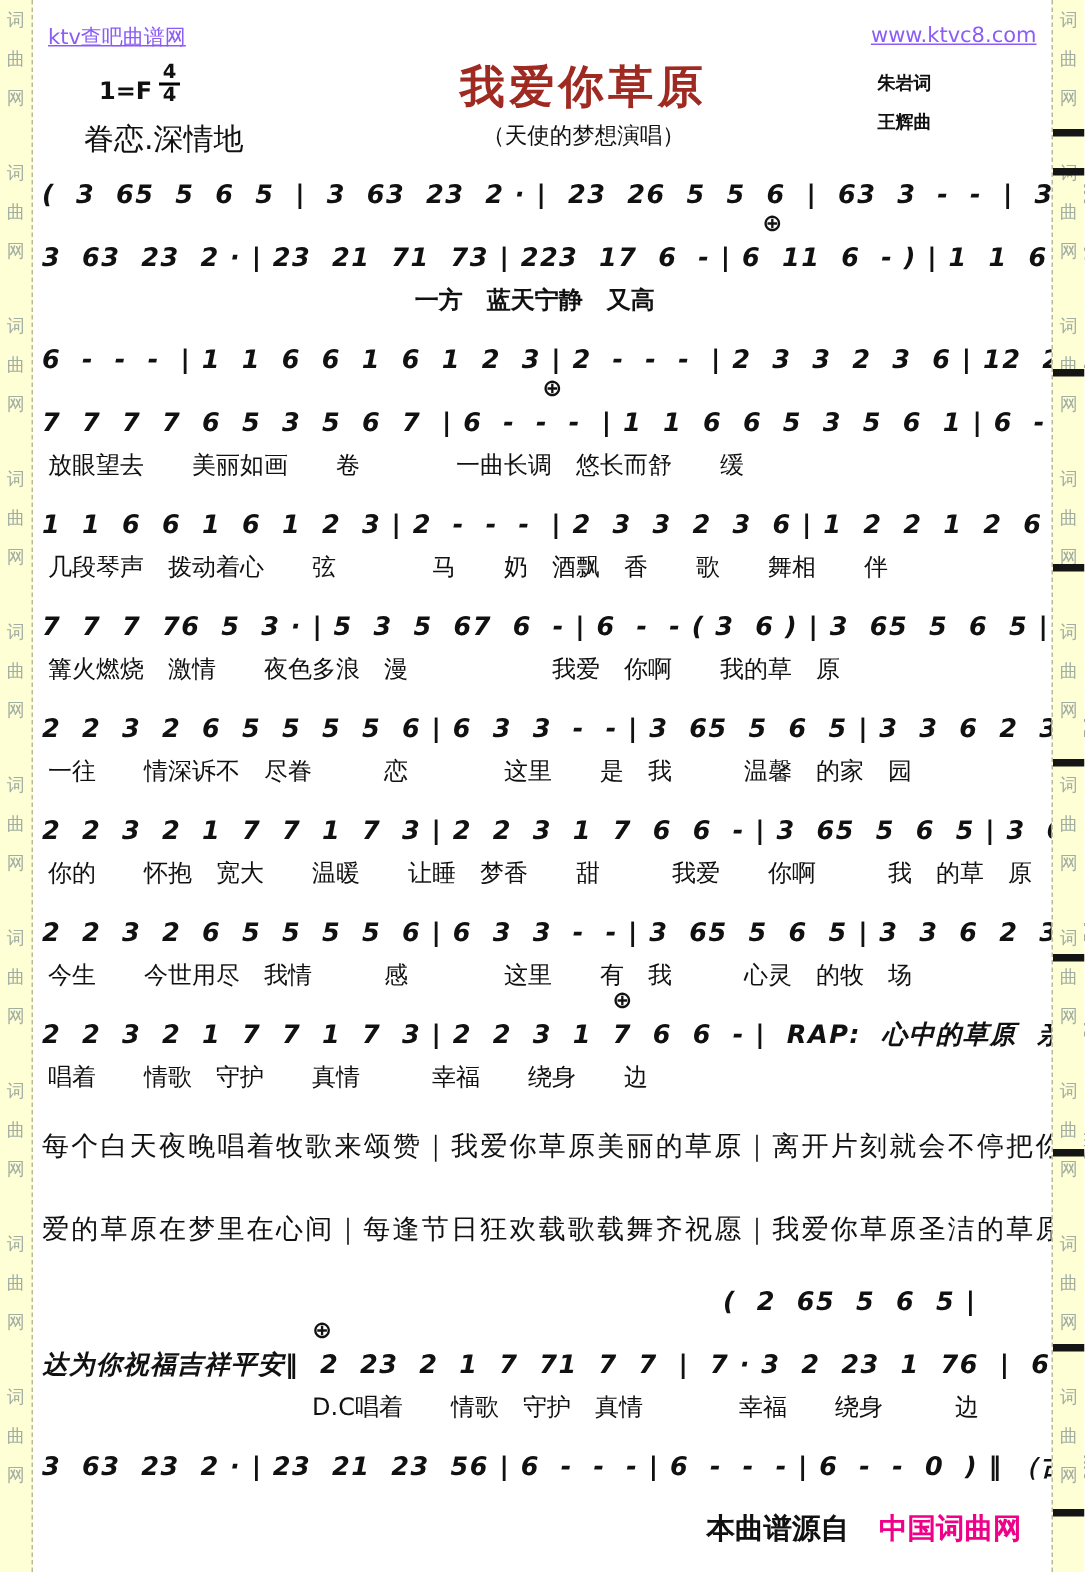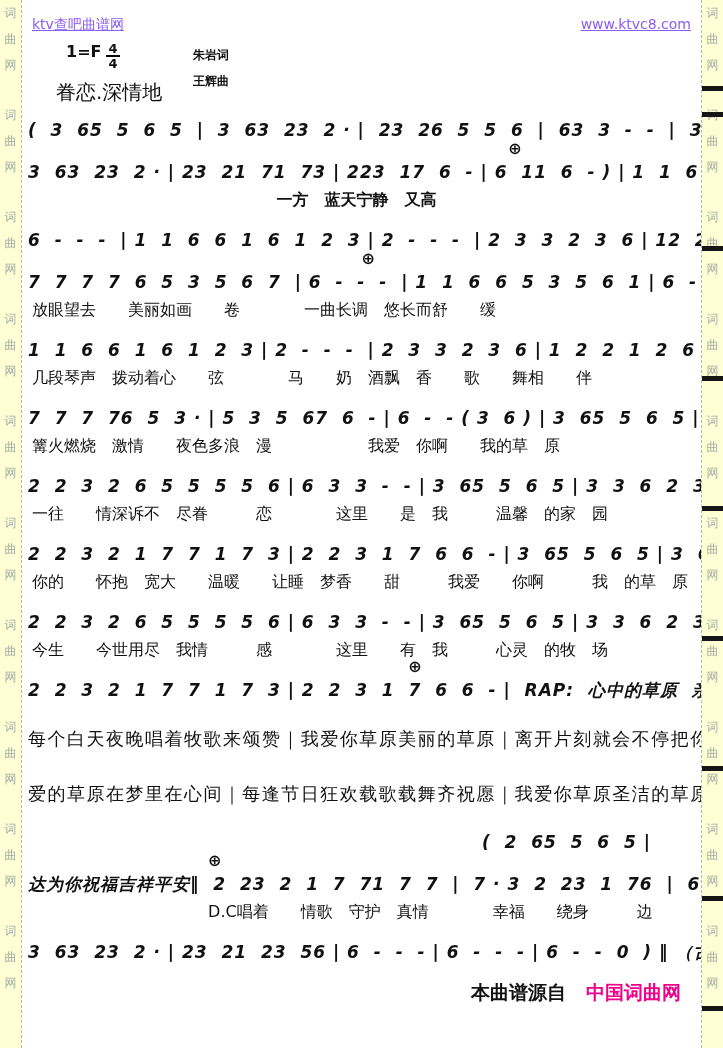--- a/index.html
+++ b/index.html
@@ -17,21 +17,21 @@
 
   .sheet { position:absolute; left:24px; right:24px; top:0; padding:16px 4px 0 4px; }
 
   .toplinks { display:flex; justify-content:space-between; padding:0 4px 0 4px; }
   .sitelink { color:#8b5cf6; font-size:14px; text-decoration:underline; cursor:pointer; }
 
   .titlerow { display:flex; margin-top:8px; margin-bottom:10px; }
   .meta-left { width:165px; padding-left:28px; box-sizing:border-box; }
   .title-center { flex:1; text-align:center; }
   .meta-right { width:110px; }
-  .keysig { font-size:16px; font-weight:bold; display:flex; align-items:flex-start; padding-left:10px; }
+  .keysig { font-size:16px; font-weight:bold; display:flex; align-items:flex-end; padding-left:10px; }
   .frac { display:inline-flex; flex-direction:column; text-align:center; font-size:13px;
           line-height:13px; margin-left:5px; font-weight:bold; }
   .frac-num { border-bottom:2px solid #000; padding:0 2px; }
   .tempo { font-size:20px; margin-top:9px; }
   .song-title { color:#9e2a22; font-size:30px; font-weight:bold; letter-spacing:3px; line-height:34px; }
   .subtitle { font-size:15px; margin-top:5px; }
   .credit { font-size:12px; font-weight:bold; line-height:26px; }
 
   .system { position:relative; margin-bottom:13px; }
   .notation { font-weight:bold; font-style:italic; font-size:17px; letter-spacing:1px;
@@ -155,20 +155,24 @@
     <div class="meta-left">
       <div class="keysig">
         <span>1=F</span>
         <span class="frac">
           <span class="frac-num">4</span>
           <span>4</span>
         </span>
       </div>
       <div class="tempo">眷恋.深情地</div>
     </div>
+    <div class="title-center">
+      <div class="song-title">我爱你草原</div>
+      <div class="subtitle">（天使的梦想演唱）</div>
+    </div>
     <div class="meta-right">
       <div class="credit">朱岩词</div>
       <div class="credit">王辉曲</div>
     </div>
   </div>
 
   <div class="system">
     <div class="notation">(  3  65  5  6  5  |  3  63  23  2 · |  23  26  5  5  6  |  63  3  -  -  |  3  65  5  6  5  |</div>
   </div>
 
@@ -209,20 +213,21 @@
   </div>
 
   <div class="system">
     <div class="notation">2  2  3  2  6  5  5  5  5  6 | 6  3  3  -  - | 3  65  5  6  5 | 3  3  6  2  3  2  - |</div>
     <div class="lyric">今生　　今世用尽　我情　　　感　　　　这里　　有　我　　　心灵　的牧　场</div>
   </div>
 
   <div class="system">
     <div class="coda" style="left:57%">⊕</div>
     <div class="notation">2  2  3  2  1  7  7  1  7  3 | 2  2  3  1  7  6  6  - |  RAP:  心中的草原  亲不够  爱不完  |</div>
+    <div class="lyric">唱着　　情歌　守护　　真情　　　幸福　　绕身　　边</div>
   </div>
 
   <div class="system">
     <div class="raptext">每个白天夜晚唱着牧歌来颂赞｜我爱你草原美丽的草原｜离开片刻就会不停把你思念｜最</div>
   </div>
 
   <div class="system">
     <div class="raptext">爱的草原在梦里在心间｜每逢节日狂欢载歌载舞齐祝愿｜我爱你草原圣洁的草原｜献上哈</div>
   </div>
 

